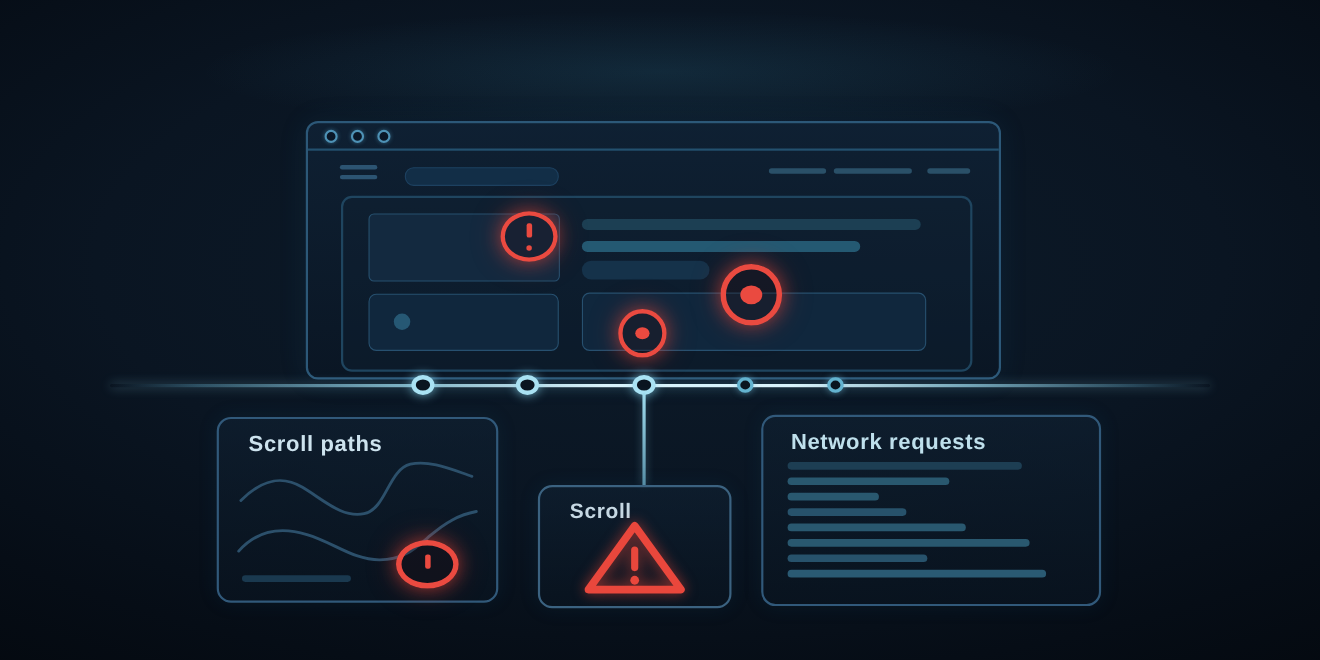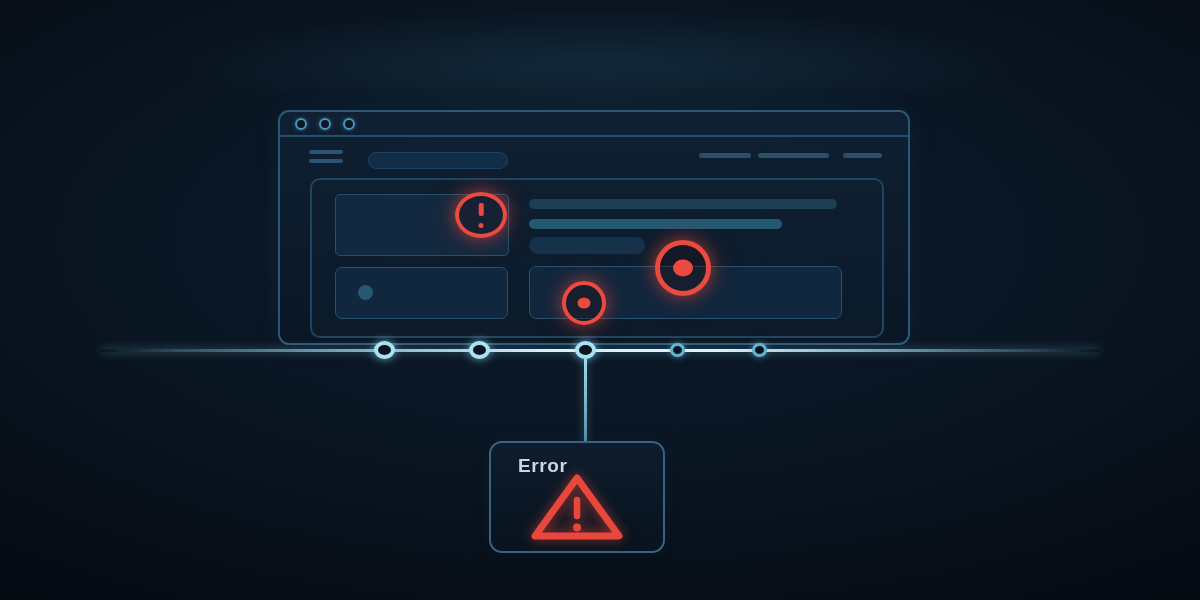--- a/index.html
+++ b/index.html
@@ -147,23 +147,47 @@
   </div>
 
   <div class="timeline-line"></div>
   <div class="tnode big n1"></div>
   <div class="tnode big n2"></div>
   <div class="tnode big n3"></div>
   <div class="tnode small n4"></div>
   <div class="tnode small n5"></div>
   <div class="connector"></div>
 
+  <div id="card-scroll" class="card">
+    <div class="card-title">Scroll paths</div>
+    <svg class="waves-svg" width="252" height="165" viewBox="0 0 252 165">
+      <path d="M 20 74 C 38 56, 56 50, 76 62 C 96 74, 112 90, 132 86 C 152 82, 154 46, 174 41 C 192 37, 212 46, 230 52" fill="none" stroke="#2c506b" stroke-width="2.6" stroke-linecap="round"></path>
+      <path d="M 18 120 C 34 102, 54 97, 80 105 C 104 112, 122 128, 146 128 C 168 128, 178 118, 192 106 C 206 94, 218 87, 234 84" fill="none" stroke="#2c506b" stroke-width="2.6" stroke-linecap="round"></path>
+    </svg>
+    <div id="scroll-alert" class="excl-ellipse red-glow">
+      <span class="bar"></span>
+    </div>
+    <div class="baseline-bar"></div>
+  </div>
 
   <div id="card-error" class="card">
-    <div class="card-title">Error</div>
+    <div class="card-title">Scroll</div>
     <svg class="warn-svg" width="96" height="74" viewBox="0 0 96 74">
       <polygon points="48,7 90,65 6,65" fill="rgba(234,71,61,0.05)" stroke="#e9473c" stroke-width="7" stroke-linejoin="round"></polygon>
       <line x1="48" y1="29" x2="48" y2="45" stroke="#e9473c" stroke-width="6.5" stroke-linecap="round"></line>
       <circle cx="48" cy="56.5" r="4" fill="#e9473c"></circle>
     </svg>
   </div>
 
+  <div id="card-network" class="card">
+    <div class="card-title">Network requests</div>
+    <div class="net-bars">
+        <div class="net-bar" style="width: 213px;"></div>
+        <div class="net-bar" style="width: 147px;"></div>
+        <div class="net-bar" style="width: 83px;"></div>
+        <div class="net-bar" style="width: 108px;"></div>
+        <div class="net-bar" style="width: 162px;"></div>
+        <div class="net-bar" style="width: 220px;"></div>
+        <div class="net-bar" style="width: 127px;"></div>
+        <div class="net-bar" style="width: 235px;"></div>
+      </div>
+  </div>
 </div>
 
 </body></html>

